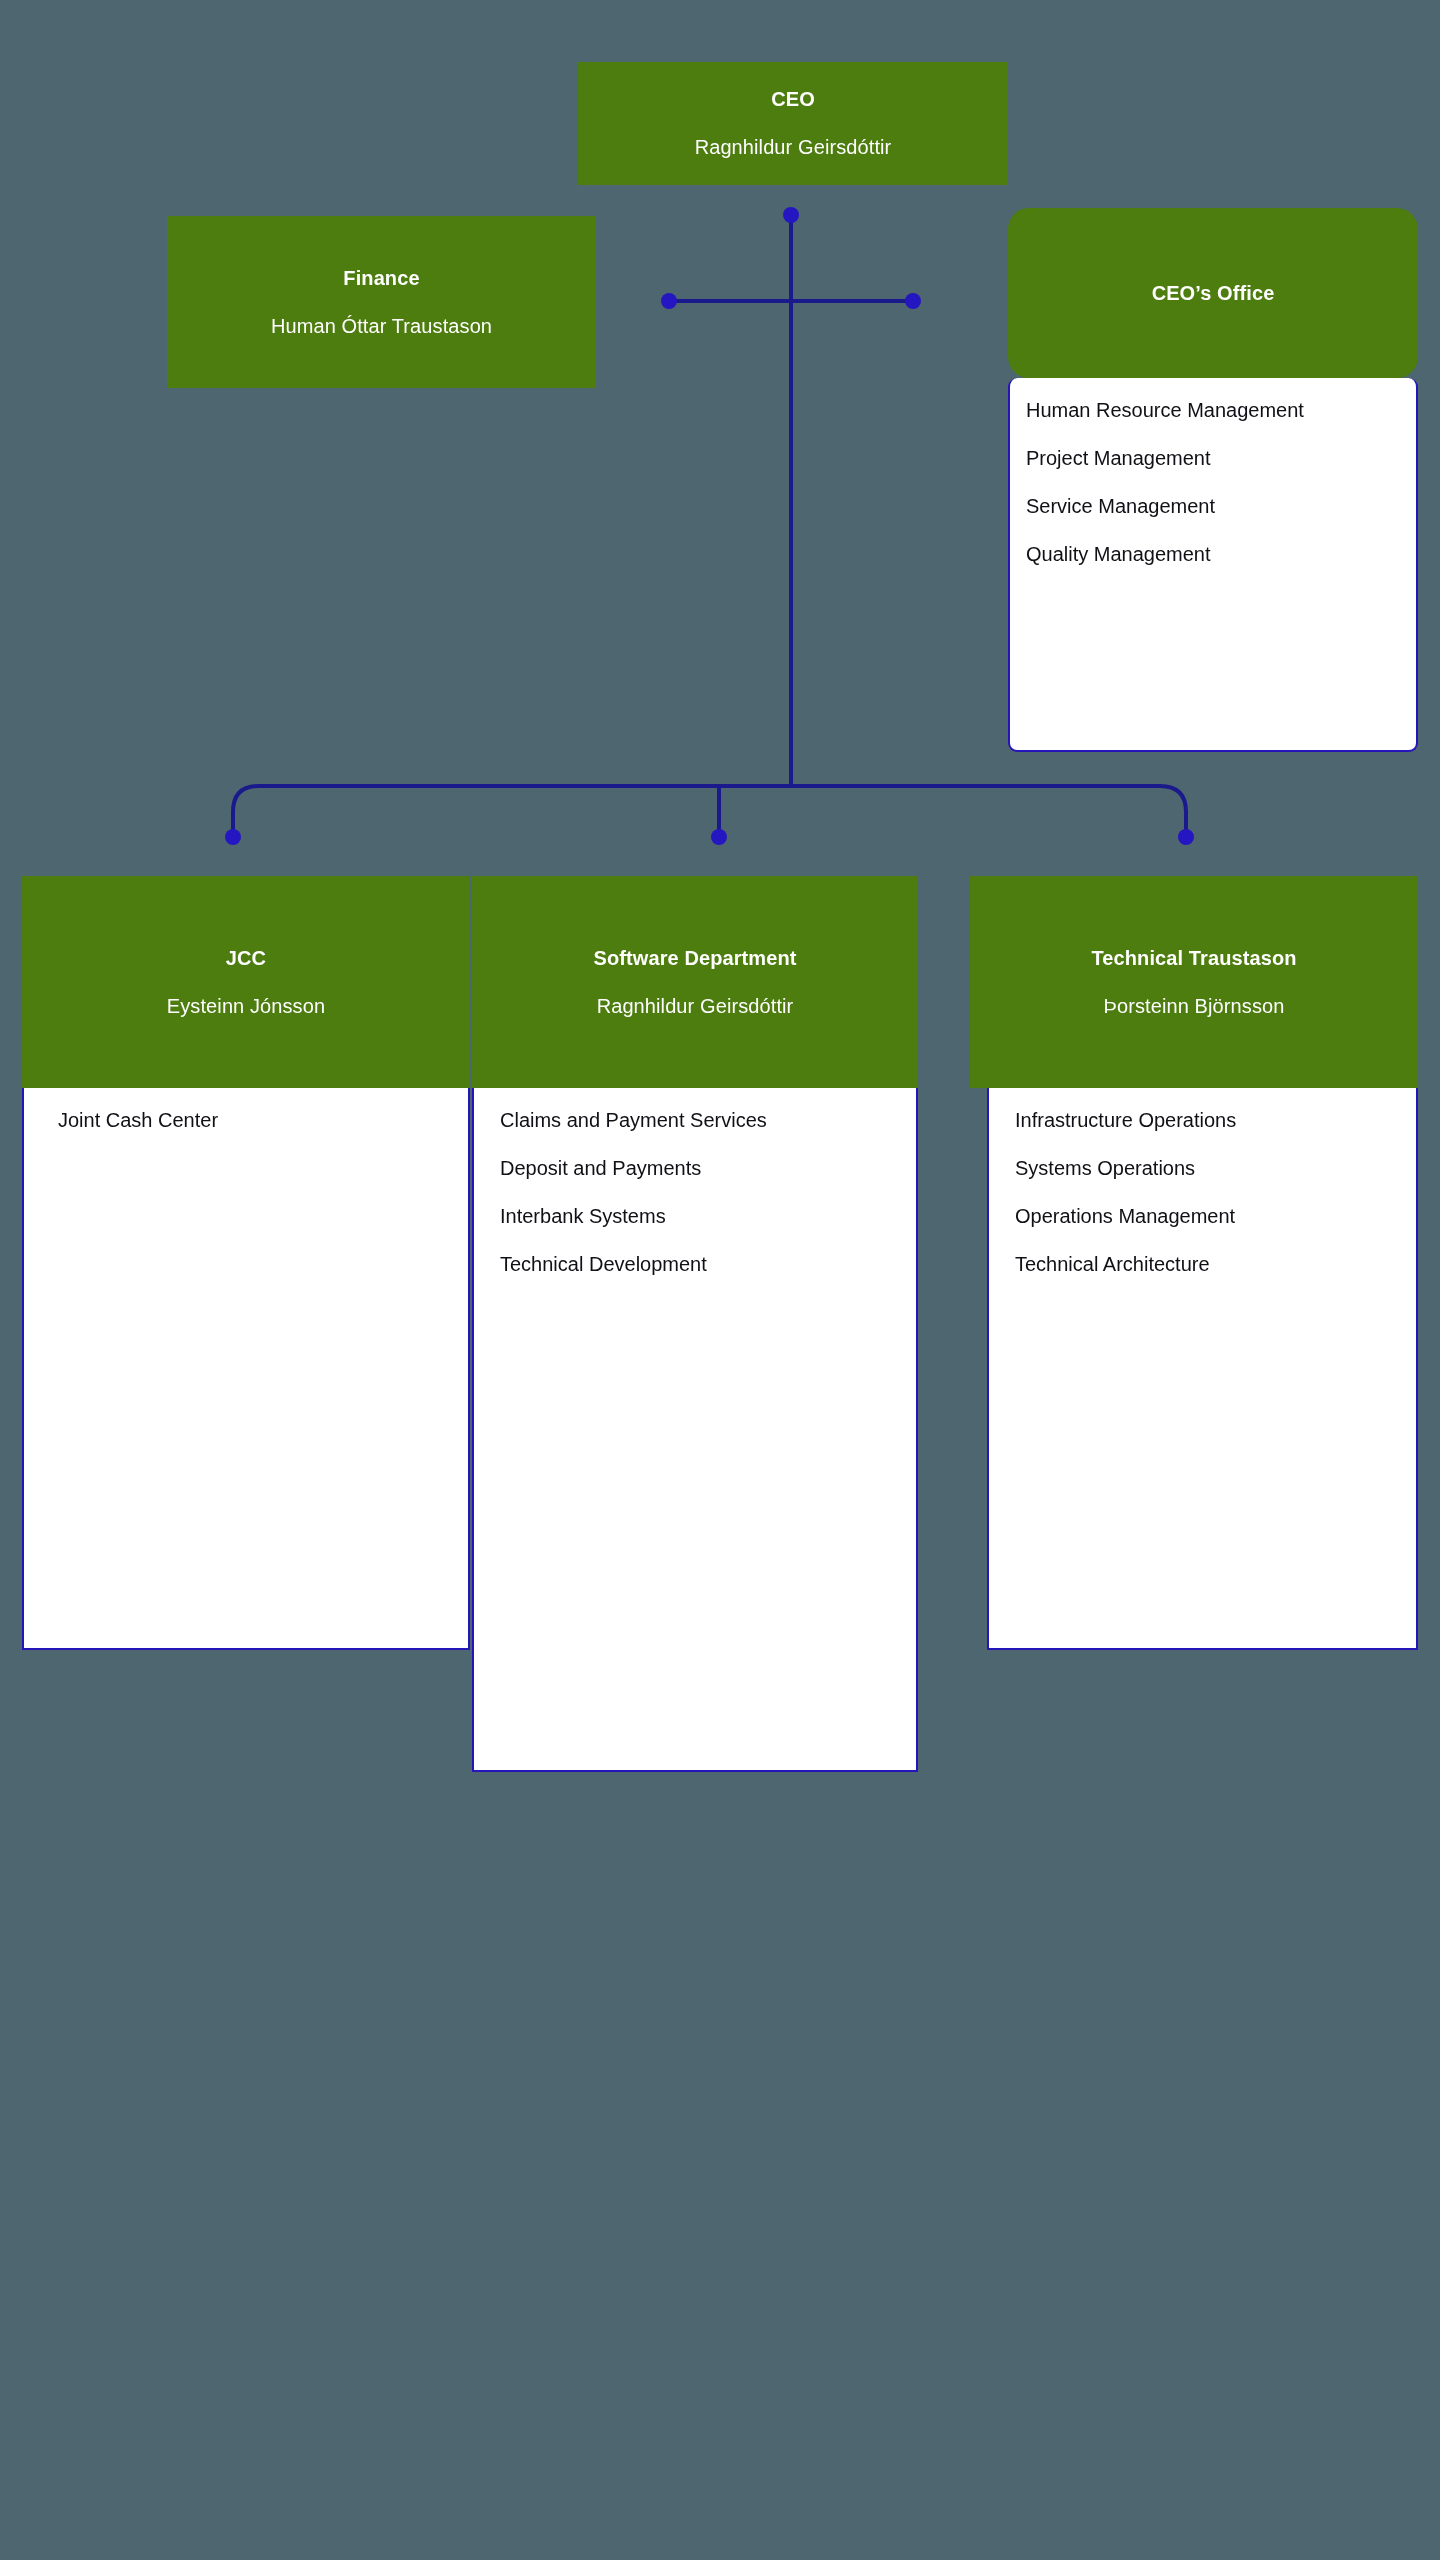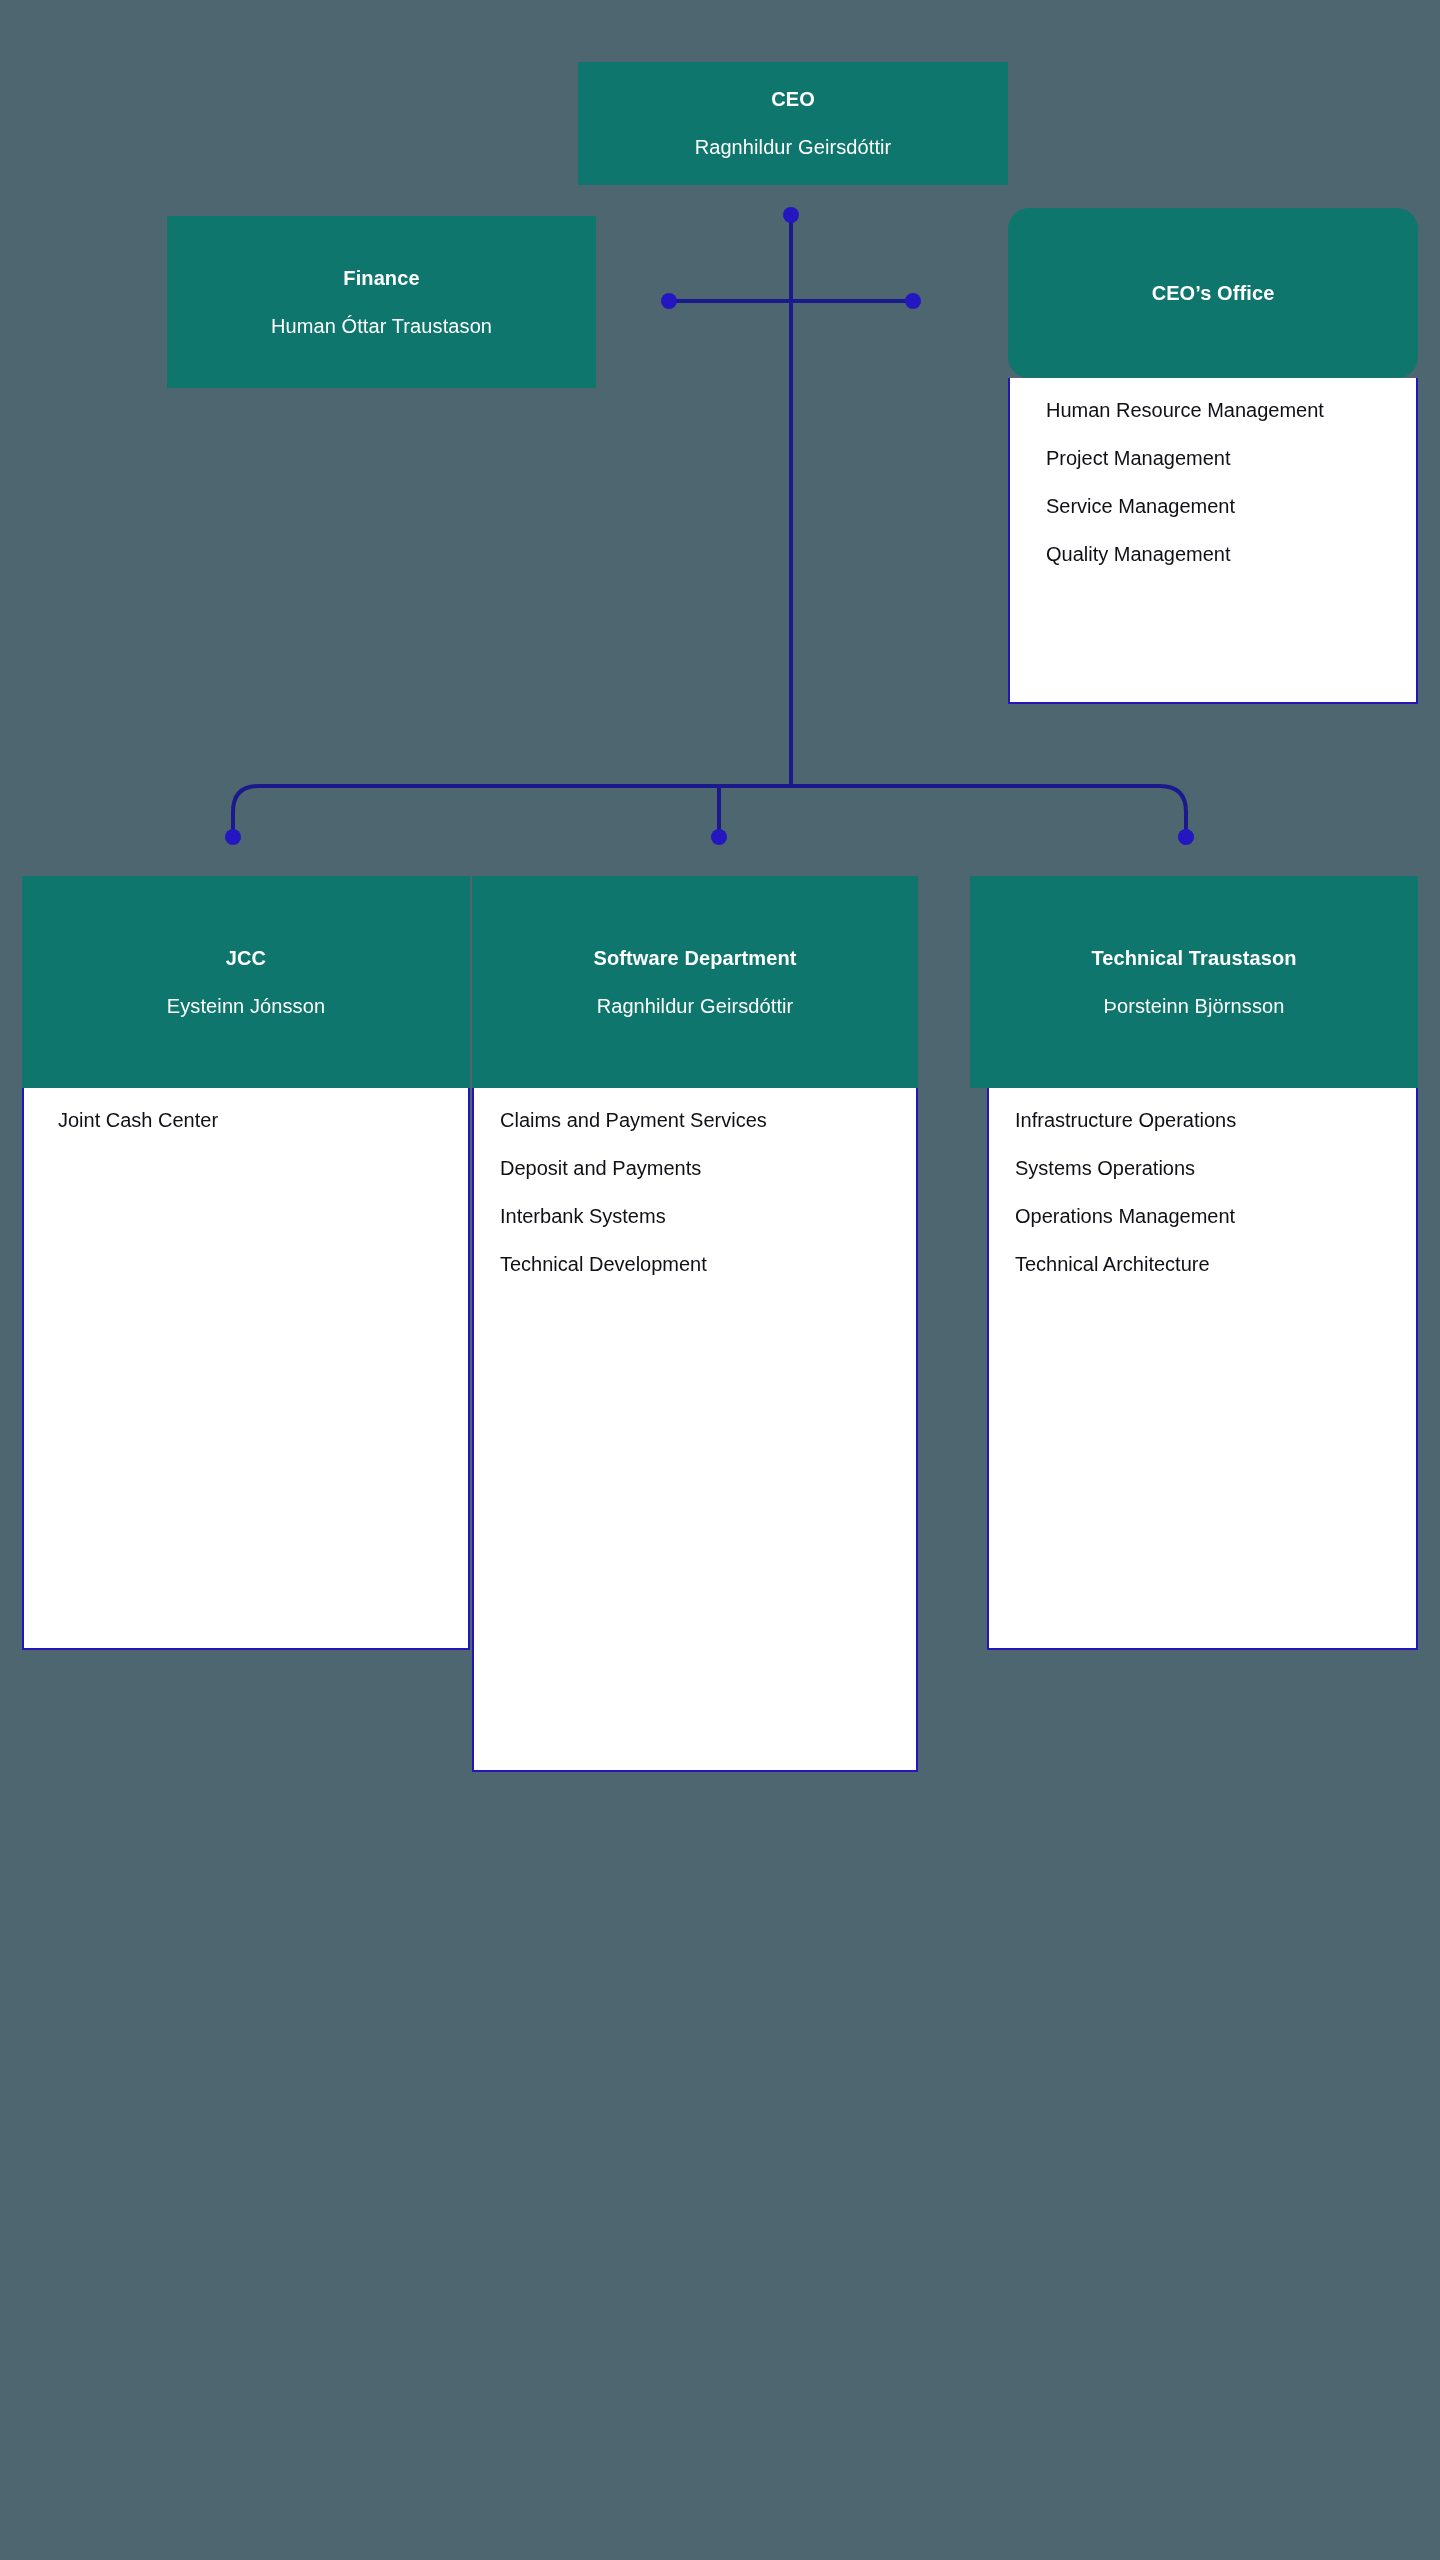--- a/index.html
+++ b/index.html
@@ -31,21 +31,21 @@
   }
 
   
   .node {
     position: absolute;
     z-index: 2;
     box-sizing: border-box;
   }
   .node-header {
     box-sizing: border-box;
-    background: #0f766e;
+    background: #4d7c0f;
     color: #ffffff;
     display: flex;
     flex-direction: column;
     align-items: center;
     justify-content: center;
     text-align: center;
     padding: 6px 9px;
     gap: 21px;
   }
   .node-title {
@@ -82,21 +82,21 @@
 
   
   #node-ceo            { left: 578px;  top: 62px;   width: 430px; }
   #node-ceo .node-header      { height: 123px; }
 
   #node-finance        { left: 167px;  top: 216px;  width: 429px; }
   #node-finance .node-header  { height: 172px; }
 
   #node-ceo-office     { left: 1008px; top: 208px;  width: 410px; }
   #node-ceo-office .node-header { height: 170px; border-radius: 21px; }
-  #node-ceo-office .node-body   { height: 326px; padding-left: 36px; }
+  #node-ceo-office .node-body   { height: 374px; padding-left: 16px; border-radius: 9px; }
 
   #node-jcc            { left: 22px;   top: 876px;  width: 448px; }
   #node-jcc .node-header      { height: 212px; }
   #node-jcc .node-body        { height: 562px; padding-left: 34px; }
 
   #node-software       { left: 472px;  top: 876px;  width: 446px; }
   #node-software .node-header { height: 212px; }
   #node-software .node-body   { height: 684px; }
 
   #node-techop         { left: 970px;  top: 876px;  width: 448px; }

